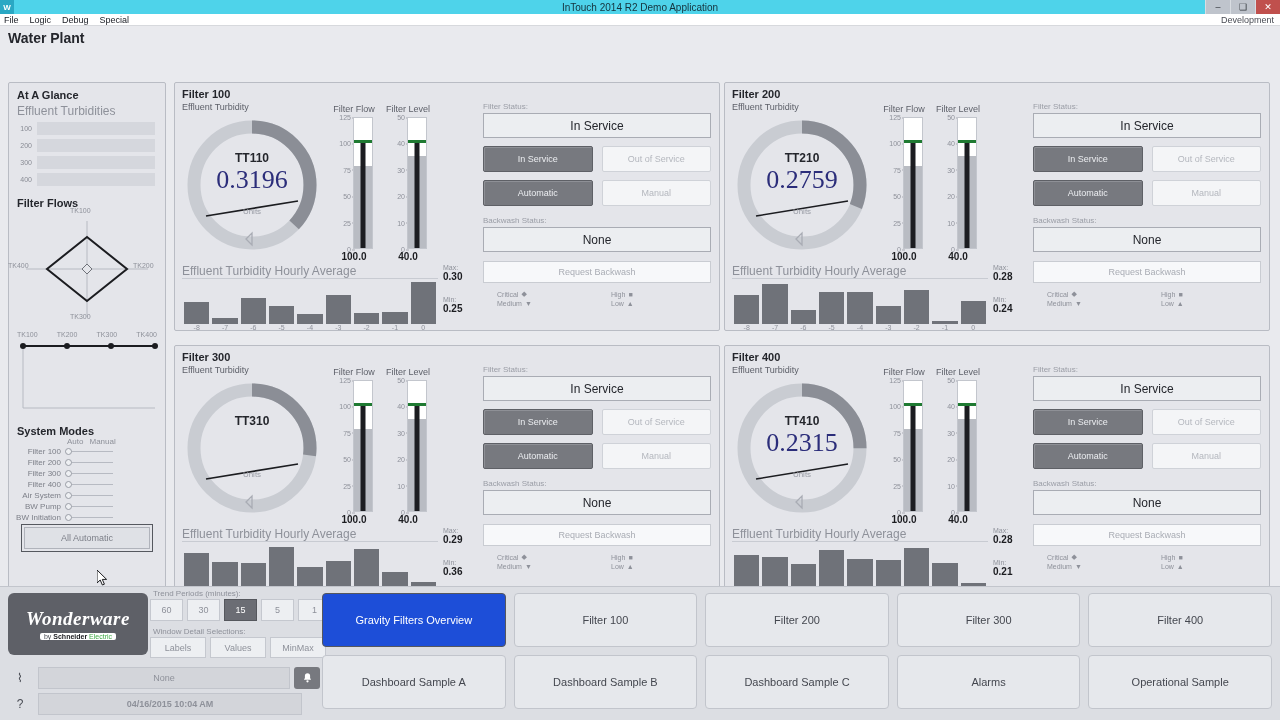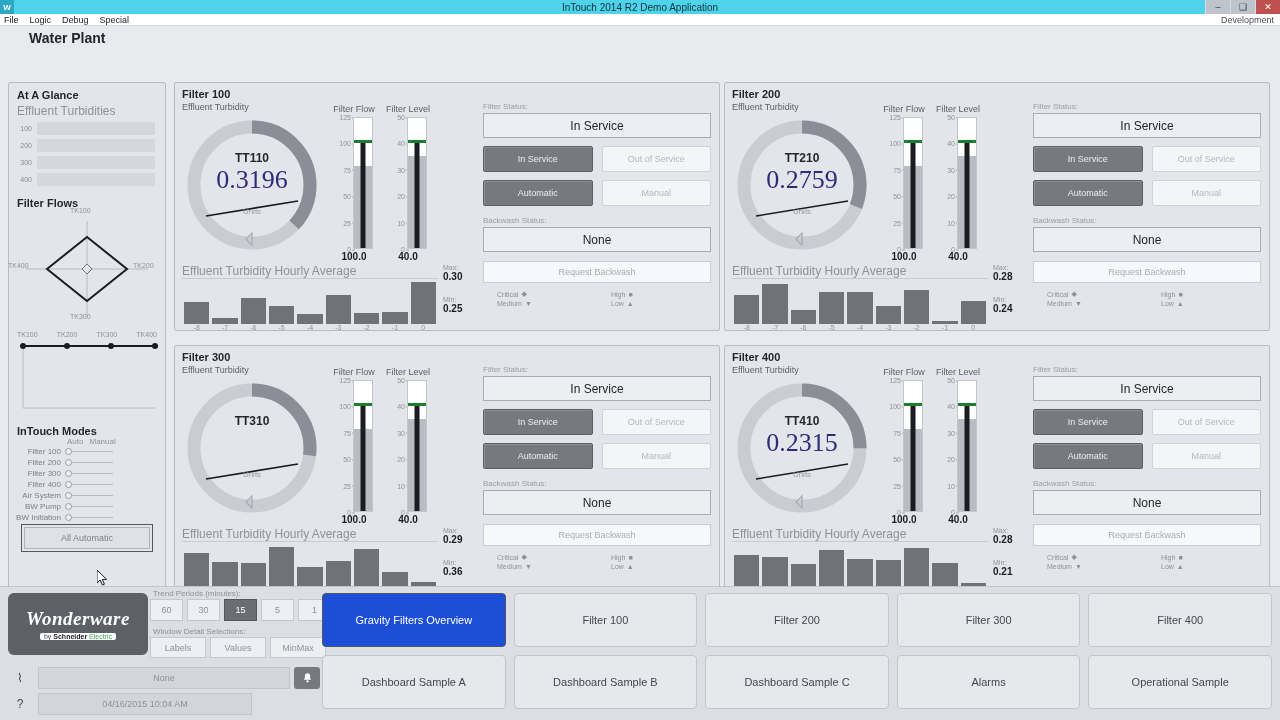--- a/index.html
+++ b/index.html
@@ -27,21 +27,21 @@
   .tb-btn.close{background:#c0504d;color:#fff;}
 
   
   .menubar{height:12px;background:#fff;display:flex;align-items:center;
     padding-left:4px;gap:11px;border-bottom:1px solid #d7d9dd;}
   .menu-item{font-size:9px;color:#20232a;cursor:default;}
   .dev-label{position:absolute;right:6px;top:15px;font-size:9px;color:#4a4d55;}
 
   
   .app{position:relative;width:1280px;height:694px;background:#e9eaee;}
-  .page-title{position:absolute;left:8px;top:4px;font-size:14px;font-weight:bold;color:#24262c;margin-left:21px;}
+  .page-title{position:absolute;left:8px;top:4px;font-size:14px;font-weight:bold;color:#24262c;}
 
   .panel{
     position:absolute;background:#e4e5ea;border:1px solid #b9bcc4;border-radius:2px;
   }
   .panel-title{font-size:11px;font-weight:bold;color:#24262c;}
   .sub-label{font-size:12px;color:#8e919a;}
 
   
   .glance-row{display:flex;align-items:center;height:15px;margin-bottom:2px;}
   .glance-key{width:24px;text-align:right;padding-right:5px;font-size:7px;color:#888b94;}
@@ -229,21 +229,21 @@
         <line x1="8" y1="8" x2="8" y2="70" stroke="#b7bac2" stroke-width="1"></line>
         <line x1="8" y1="70" x2="140" y2="70" stroke="#b7bac2" stroke-width="1"></line>
         <polyline points="8,8 52,8 96,8 140,8" fill="none" stroke="#1b1c20" stroke-width="2"></polyline>
         <circle cx="8" cy="8" r="3" fill="#1b1c20"></circle>
           <circle cx="52" cy="8" r="3" fill="#1b1c20"></circle>
         <circle cx="96" cy="8" r="3" fill="#1b1c20"></circle>
           <circle cx="140" cy="8" r="3" fill="#1b1c20"></circle>
       </svg>
     </div>
 
-    <div class="panel-title" style="margin:2px 0 0 8px;">InTouch Modes</div>
+    <div class="panel-title" style="margin:2px 0 0 8px;">System Modes</div>
     <div class="sm-hdr">
       <span>Auto</span>
       <span>Manual</span>
     </div>
     <div id="sm-rows">
         <div class="sm-row">
        <span class="sm-name">Filter 100</span>
        <span class="sm-slider">
          <span class="sm-track"></span>
          <span class="sm-knob"></span>
@@ -842,21 +842,21 @@
       <div class="sb-field" style="width:252px;">None</div>
       <div class="sb-bell">
         <svg width="13" height="13" viewBox="0 0 16 16">
           <path d="M8 1.5a3.2 3.2 0 0 0-3.2 3.2v2.6l-1.2 2.1h8.8l-1.2-2.1V4.7A3.2 3.2 0 0 0 8 1.5z" fill="#fff"></path>
           <circle cx="8" cy="11.4" r="1.4" fill="#fff"></circle>
         </svg>
       </div>
     </div>
     <div class="sb-row" style="left:6px;top:106px;">
       <div class="sb-icon">?</div>
-      <div class="sb-field" style="width:214px;">04/16/2015 10:04 AM</div>
+      <div class="sb-field" style="width:264px;font-weight:bold;">04/16/2015 10:04 AM</div>
     </div>
 
     <div class="nav" id="nav-grid">
         <div class="nav-btn active">Gravity Filters Overview</div>
         <div class="nav-btn ">Filter 100</div>
         <div class="nav-btn ">Filter 200</div>
         <div class="nav-btn ">Filter 300</div>
         <div class="nav-btn ">Filter 400</div>
         <div class="nav-btn ">Dashboard Sample A</div>
         <div class="nav-btn ">Dashboard Sample B</div>

